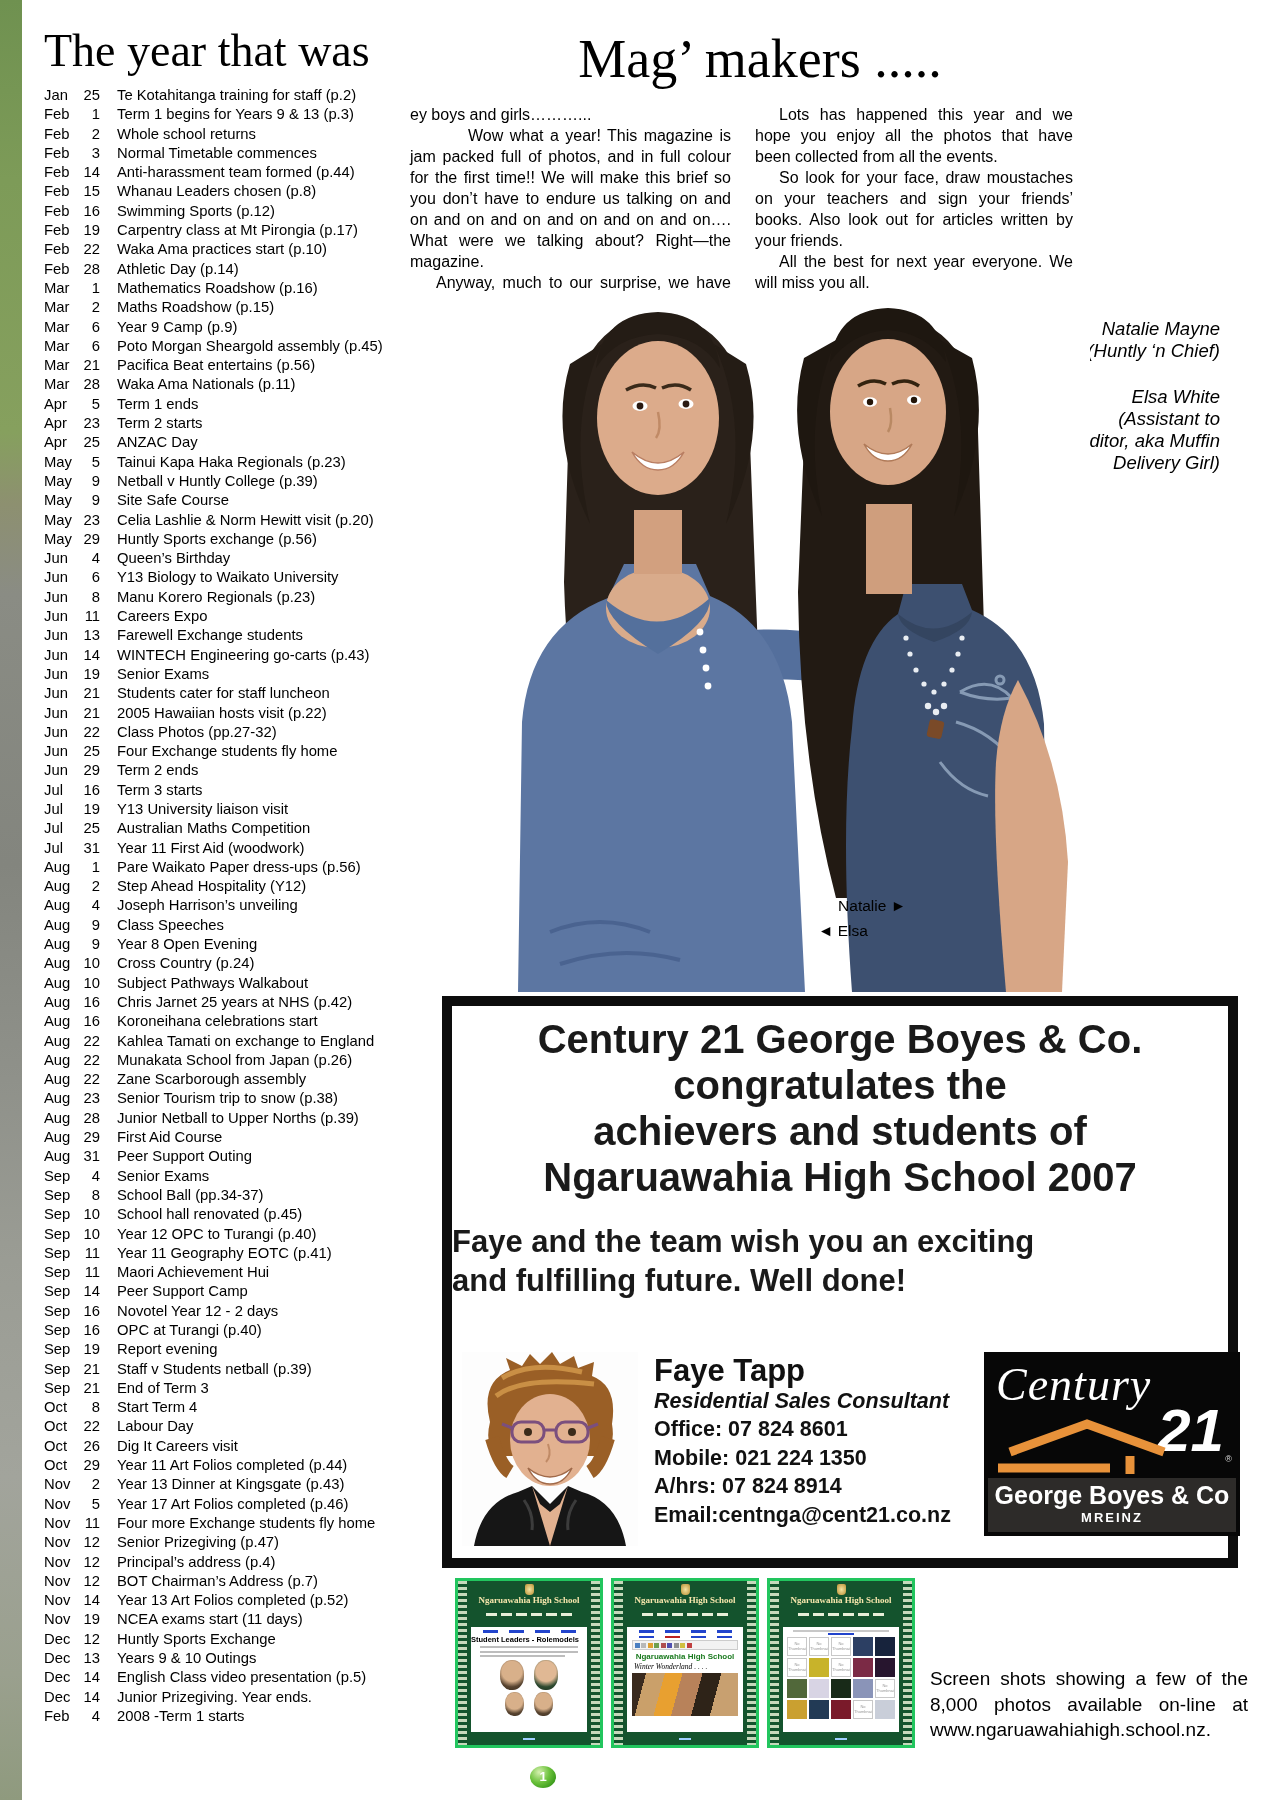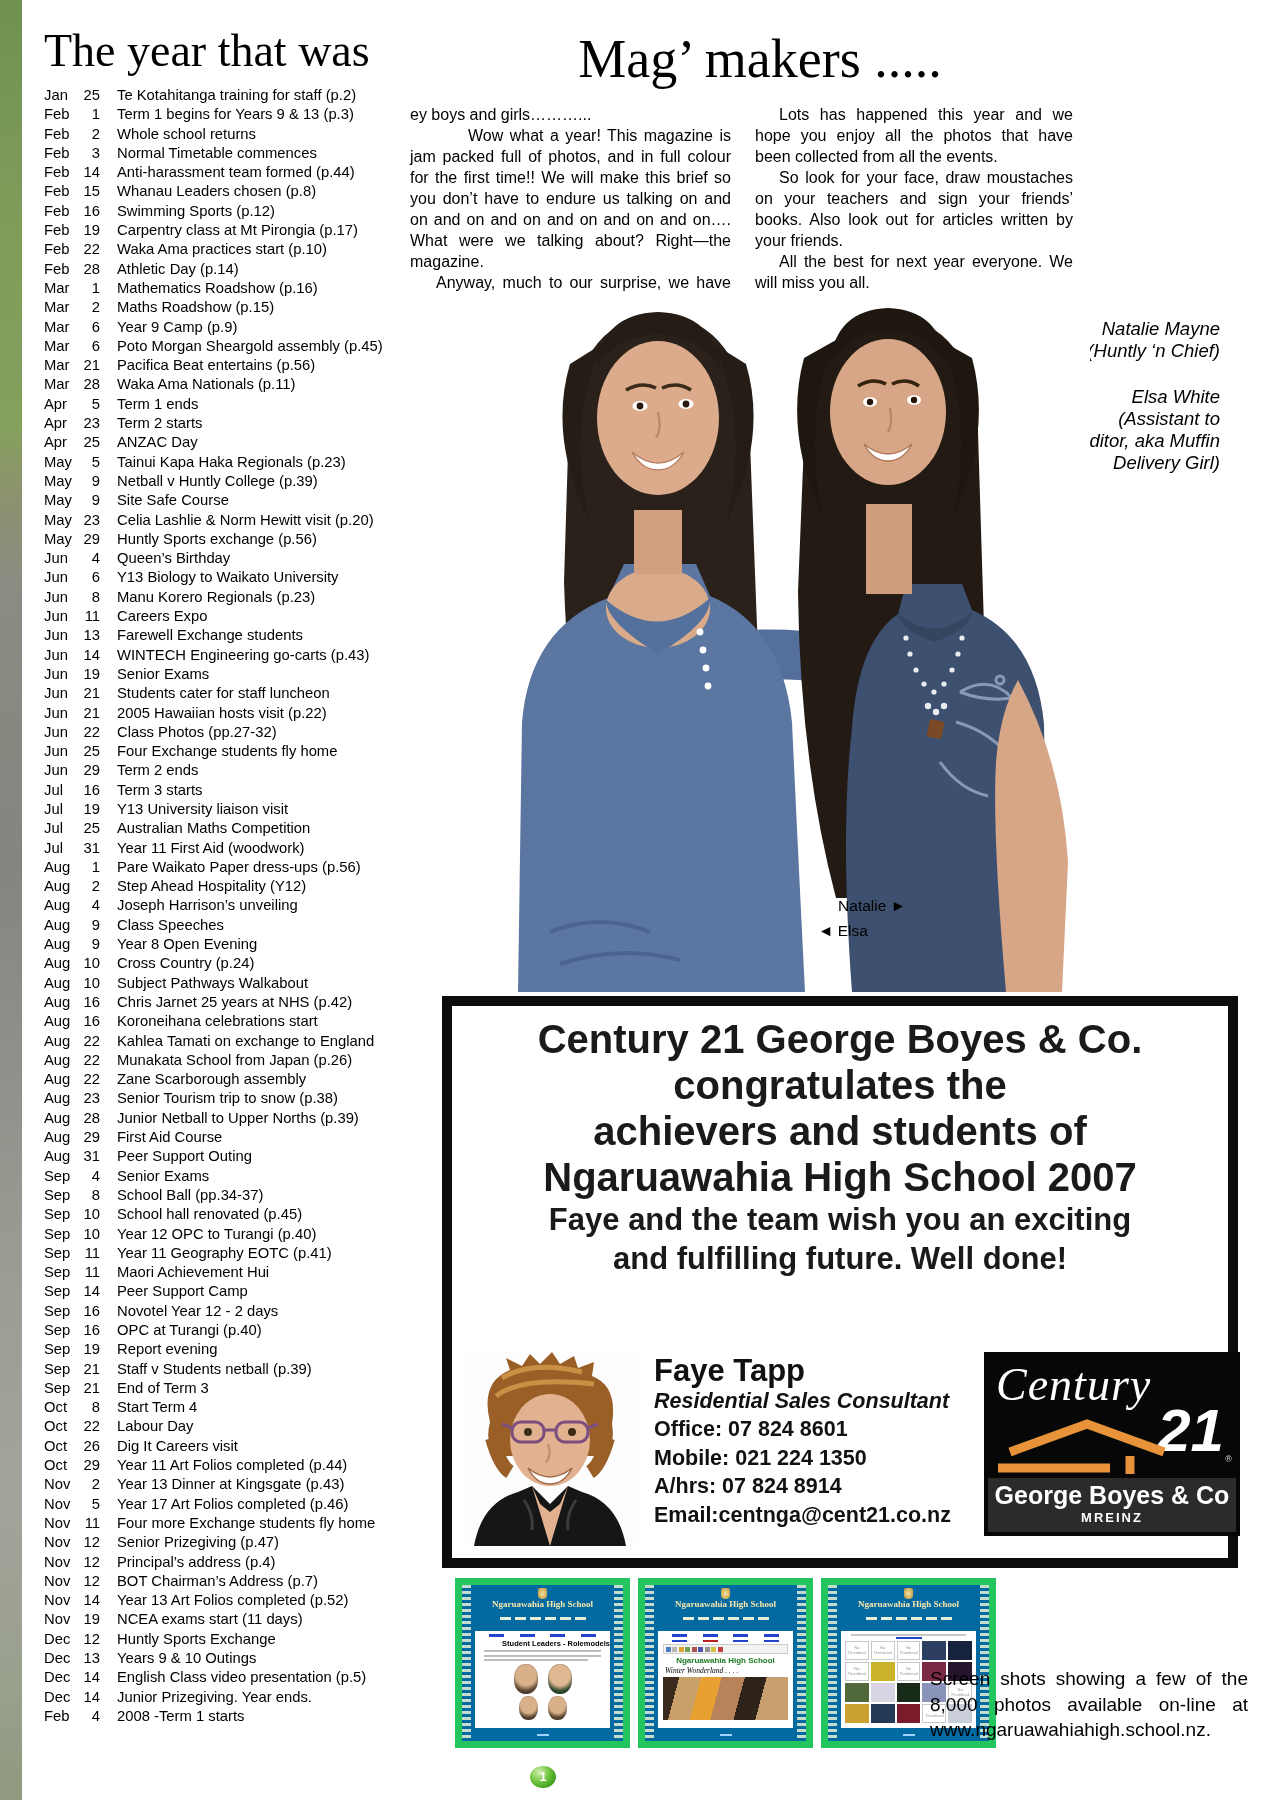--- a/index.html
+++ b/index.html
@@ -41,55 +41,55 @@
   .credit-gap{height:24px;}
   
   #editors-photo{position:absolute;left:400px;top:292px;width:690px;height:700px;}
   .photo-label{position:absolute;font-size:15.5px;color:#000;white-space:nowrap;}
   #label-natalie{left:820px;top:897px;width:86px;text-align:right;}
   #label-elsa{left:818px;top:922px;text-align:center;}
   
   #ad{position:absolute;left:442px;top:996px;width:796px;height:572px;box-sizing:border-box;
     border:10px solid #0d0d0d;background:#fff;}
   #ad-head{margin-top:10px;text-align:center;font-weight:bold;font-size:40px;line-height:46px;color:#1a1a1a;}
-  #ad-tag{text-align:center;font-weight:bold;font-size:31px;line-height:39px;color:#1a1a1a;}
+  #ad-tag{margin-top:22px;font-weight:bold;font-size:31px;line-height:39px;color:#1a1a1a;}
   #ad-bottom{position:absolute;left:10px;right:8px;bottom:8px;height:198px;display:flex;align-items:flex-start;}
   #faye-photo{width:176px;height:194px;flex:none;}
   #contact{margin-left:16px;padding-top:2px;width:330px;flex:none;}
   #contact-name{font-size:31px;font-weight:bold;line-height:34px;}
   #contact-role{font-size:21.5px;font-weight:bold;font-style:italic;line-height:27px;}
   .contact-line{font-size:21.5px;font-weight:bold;line-height:28.5px;}
   #c21-logo{margin-left:auto;width:256px;height:184px;background:#070707;position:relative;overflow:hidden;flex:none;}
   #c21-brand{position:absolute;left:12px;top:6px;color:#fff;font-family:"Liberation Serif",serif;
     font-style:italic;font-size:46px;letter-spacing:1px;}
   #c21-num{position:absolute;right:16px;top:44px;color:#fff;font-size:60px;font-weight:bold;
     font-style:italic;font-family:"Liberation Sans",sans-serif;}
   #c21-reg{position:absolute;right:8px;top:102px;color:#ddd;font-size:9px;}
   #c21-strip{position:absolute;left:4px;right:4px;bottom:4px;height:54px;background:#2d2b29;text-align:center;}
   #c21-sub{color:#fff;font-weight:bold;font-size:25px;line-height:30px;margin-top:2px;}
   #c21-sub2{color:#fff;font-weight:bold;font-size:13px;letter-spacing:2px;line-height:15px;}
   
   #panels{position:absolute;left:455px;top:1578px;display:flex;gap:8px;}
-  .panel{width:175px;height:170px;background:#0369a1;border:7px solid #22c55e;position:relative;overflow:hidden;box-sizing:border-box;}
+  .panel{width:148px;height:170px;background:#14532d;border:3px solid #22c55e;position:relative;overflow:hidden;box-sizing:border-box;}
   .panel::before,.panel::after{content:"";position:absolute;top:0;bottom:0;width:9px;
     background:repeating-linear-gradient(180deg,rgba(230,240,212,.85) 0 3px,rgba(23,107,31,0) 3px 6px);}
   .panel::before{left:0;} .panel::after{right:0;}
   .ph-crest{width:9px;height:11px;margin:3px auto 0;background:radial-gradient(#f4e3a1,#b98f32);
     border-radius:2px 2px 4px 4px;}
   .ph-title{text-align:center;font-family:"Liberation Serif",serif;font-weight:bold;font-size:9px;
     line-height:10px;color:#f6e6ac;}
   .ph-sub{text-align:center;font-size:4.5px;color:#d9cf9a;line-height:5px;}
   .ph-nav{display:flex;justify-content:center;gap:4px;margin-top:3px;}
   .ph-nav i{display:block;width:11px;height:2.5px;background:#e8efd8;}
   .pcontent{position:absolute;left:13px;right:13px;top:46px;bottom:13px;background:#fff;overflow:hidden;}
   .pfoot{position:absolute;left:50%;bottom:5px;width:12px;height:2.5px;margin-left:-6px;background:#9fd0ff;}
   .linkrow{display:flex;justify-content:space-around;margin:3px 6px 2px;}
   .linkrow i{display:block;width:15px;height:2.5px;background:#2244cc;}
   .linkrow i.red{background:#bb2222;}
-  .p1-title{font-size:7.5px;font-weight:bold;text-align:right;line-height:9px;color:#000;}
+  .p1-title{font-size:7.5px;font-weight:bold;text-align:left;line-height:9px;color:#000;}
   .grayline{height:2px;background:#bdbdbd;margin:2.5px 9px;}
   .facegrid{display:flex;justify-content:center;gap:10px;margin-top:2px;}
   .face{width:24px;height:30px;border-radius:46%;}
   .face.a{background:radial-gradient(circle at 50% 36%,#d8b08a 0 42%,#4a3categorical826 60%,#50402e);}
   .face.a,.face.c{background:radial-gradient(circle at 50% 38%,#d8b08a 0 45%,#584430 70%,#3a2c1e);}
   .face.b{background:radial-gradient(circle at 50% 38%,#e0b894 0 45%,#2e4a30 70%,#1e3020);}
   .face.sm{width:19px;height:24px;}
   .toolbar{display:flex;gap:1.5px;margin:2px 5px;padding:1.5px;border:1px solid #ccc;background:#f2f2f2;}
   .toolbar i{display:block;width:5px;height:5px;}
   .p2-brand{font-size:8px;font-weight:bold;color:#1a7a1f;text-align:center;line-height:9px;margin-top:1px;}

